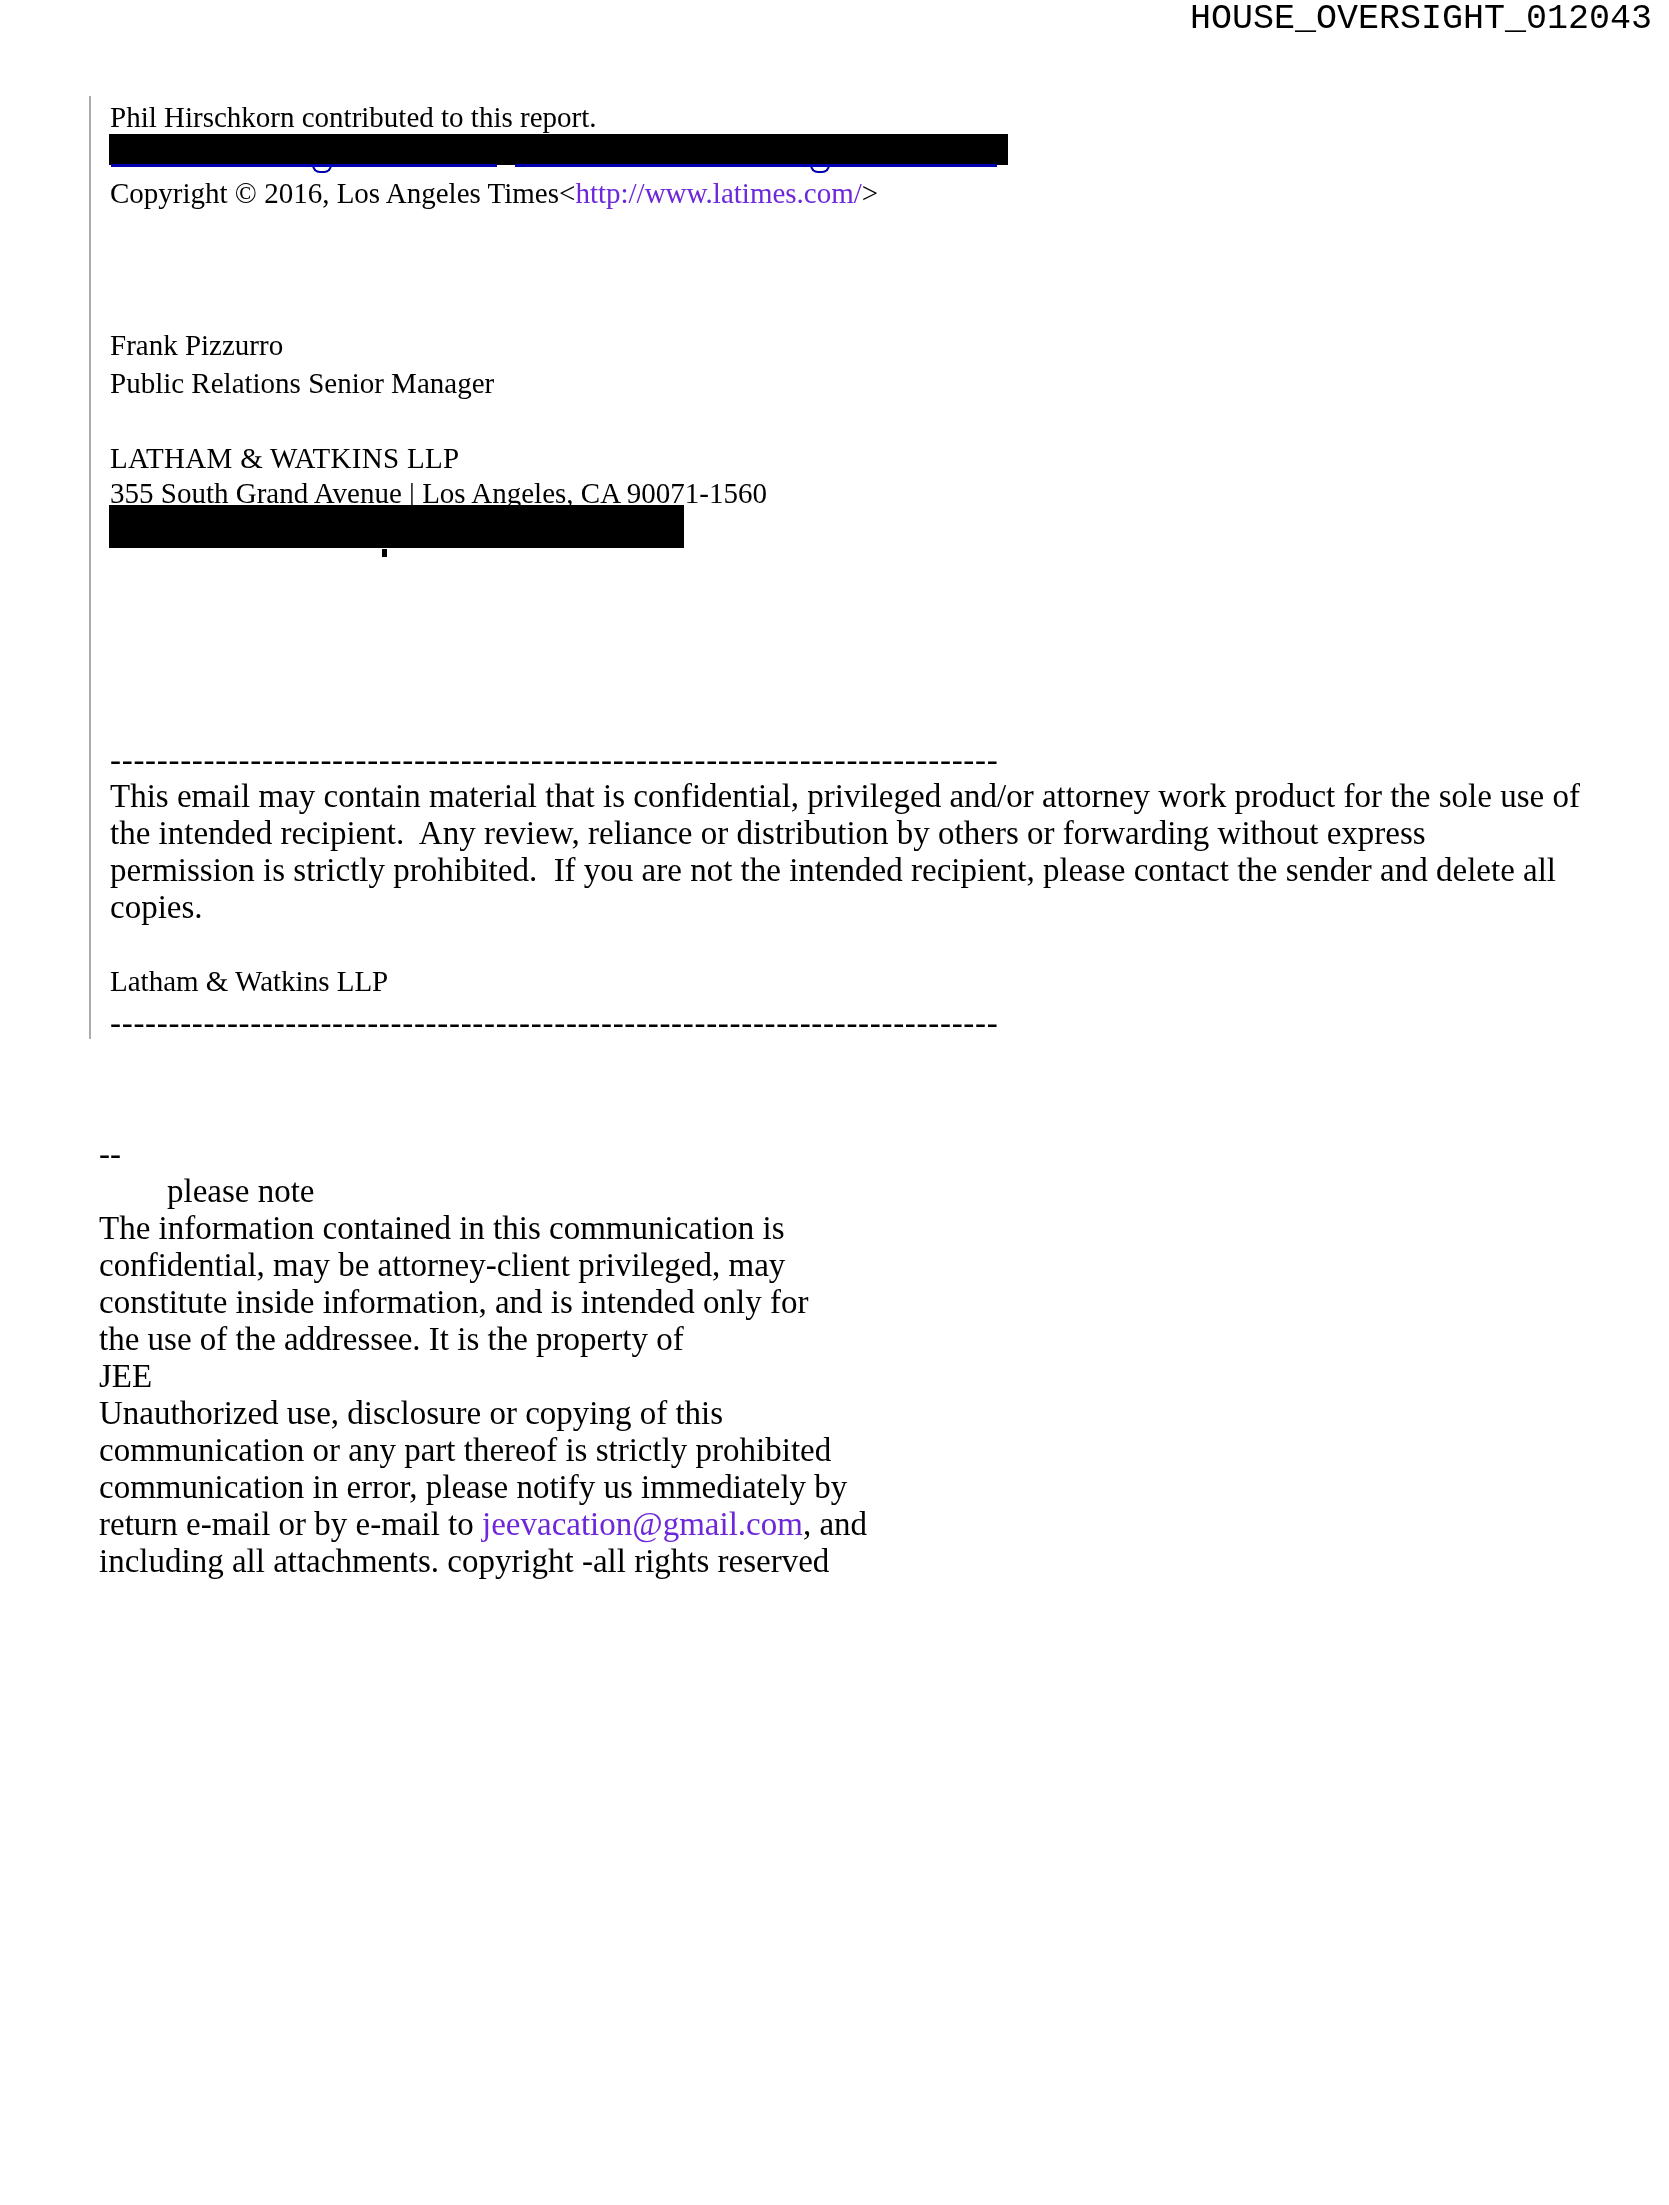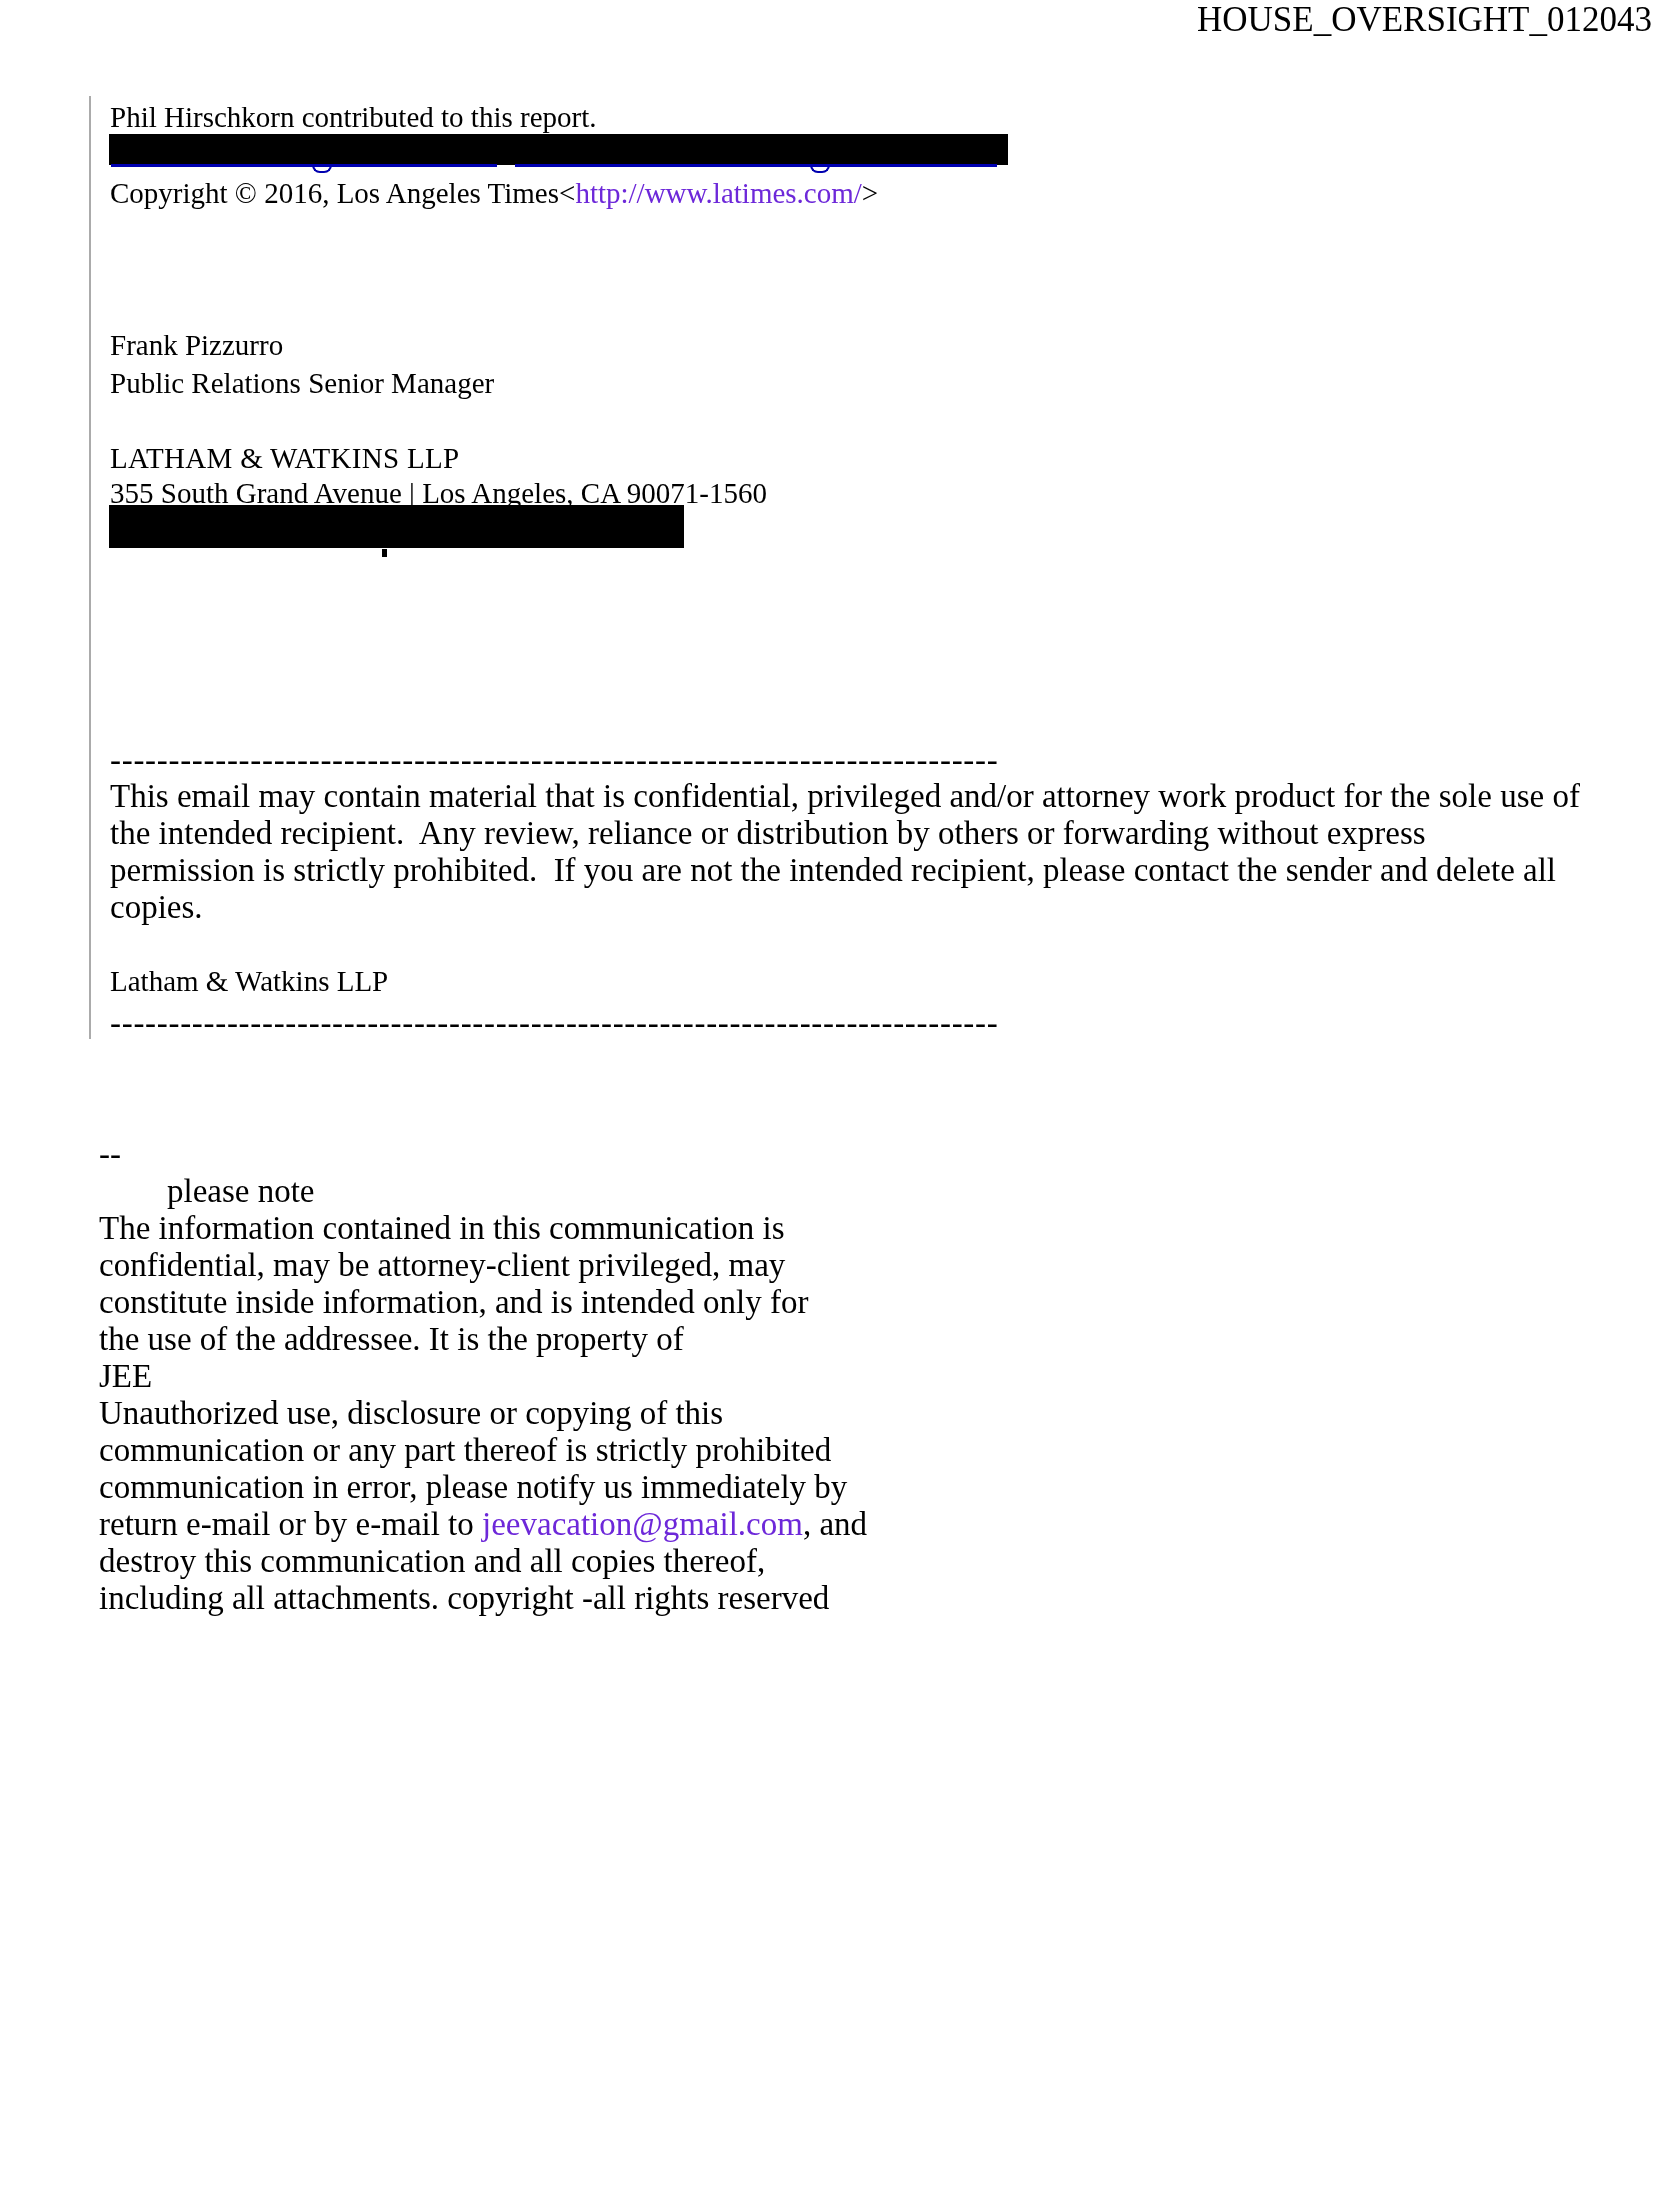--- a/index.html
+++ b/index.html
@@ -19,21 +19,21 @@
     border-radius:0 0 7.9px 7.9px; background:transparent;
   }
   .tick { position:absolute; background:#000; width:4.6px; height:7.9px; }
   .link { color:#6d28d9; cursor:pointer; }
   .ulined { text-decoration:underline; }
   .block { position:absolute; font-size:33px; line-height:37px; }
   .block .line { white-space:pre-wrap; }
   .indent { padding-left:68px; }
   .dashes { position:absolute; font-size:33px; line-height:37px; letter-spacing:0.7px; }
   .footer-id {
-    position:absolute; font-family:Liberation Serif, serif;
+    position:absolute; font-family:Liberation Mono, monospace;
     font-size:35px; line-height:39px; right:17px; top:3296;
   }
 </style>
 </head>
 <body>
 
 <div class="page">
 
   <div class="quote-line" style="left:89px; top:96px; width:2px; height:943px;"></div>
 
@@ -74,20 +74,19 @@
     <div class="line indent">please note</div>
     <div class="line">The information contained in this communication is</div>
     <div class="line">confidential, may be attorney-client privileged, may</div>
     <div class="line">constitute inside information, and is intended only for</div>
     <div class="line">the use of the addressee. It is the property of</div>
     <div class="line">JEE</div>
     <div class="line">Unauthorized use, disclosure or copying of this</div>
     <div class="line">communication or any part thereof is strictly prohibited</div>
     <div class="line">communication in error, please notify us immediately by</div>
     <div class="line"><span>return e-mail or by e-mail to </span><a class="link">jeevacation@gmail.com</a><span>, and</span></div>
-    <div class="line">destroy this communication and all copies thereof,</div>
     <div class="line">including all attachments. copyright -all rights reserved</div>
   </div>
 
   <div class="footer-id">HOUSE_OVERSIGHT_012043</div>
 
 </div>
 
 
 </body></html>

